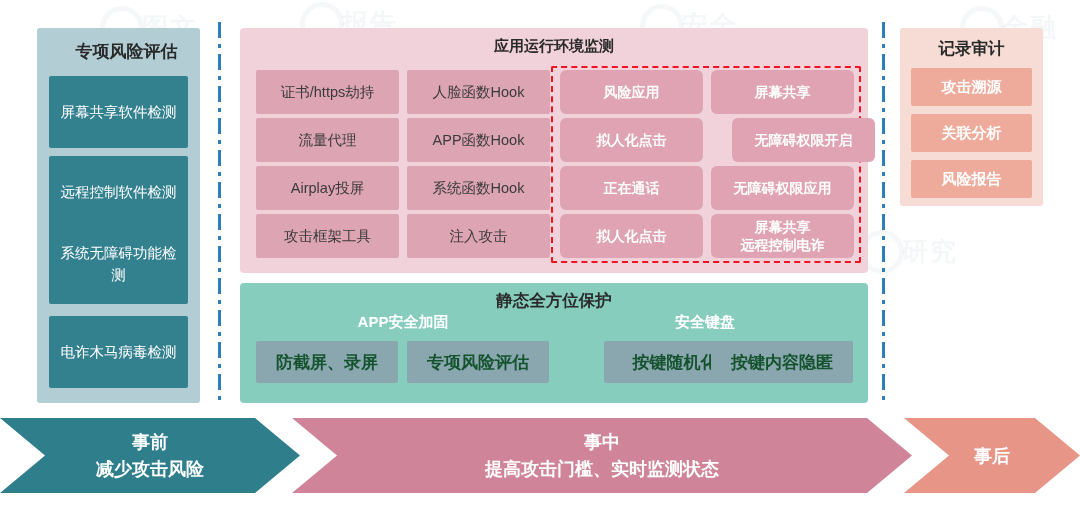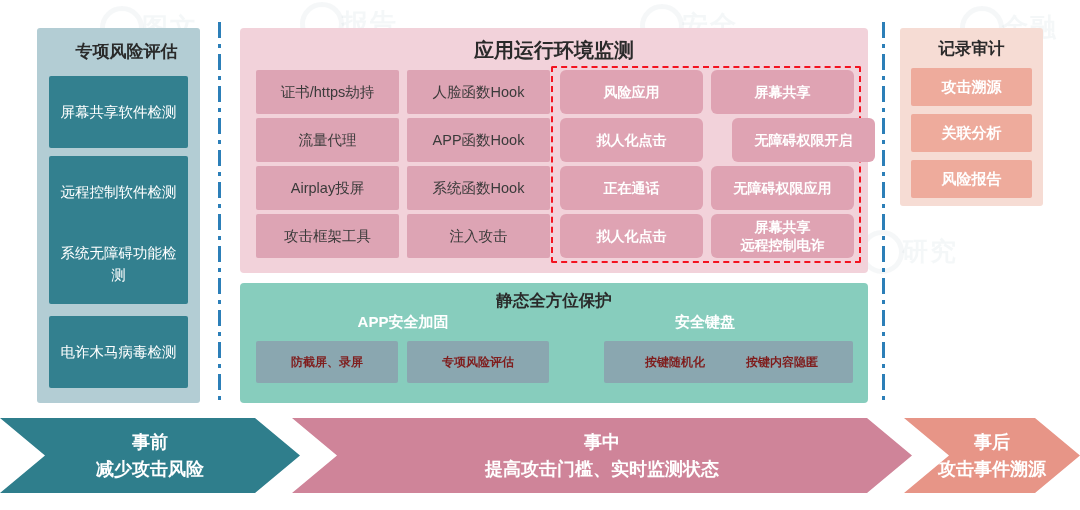--- a/index.html
+++ b/index.html
@@ -39,21 +39,21 @@
     padding:0 6px;box-sizing:border-box;
   }
 
   
   .pink-panel{
     position:absolute;left:240px;top:28px;width:628px;height:245px;
     background:#f2d2da;border-radius:4px;
   }
   .pink-title{
     position:absolute;left:0;top:9px;width:100%;text-align:center;
-    font-size:20px;font-weight:bold;color:#2a2a2a;
+    font-size:15px;font-weight:bold;color:#2a2a2a;
   }
   .pbox{
     position:absolute;width:143px;height:44px;border-radius:2px;
     display:flex;align-items:center;justify-content:center;
     text-align:center;line-height:19px;box-sizing:border-box;padding:0 4px;
   }
   .pbox.plain{background:#dda4b4;color:#3a3a3a;font-size:14.5px;}
   .pbox.strong{background:#dfa3b3;color:#ffffff;font-size:14px;font-weight:bold;border-radius:6px;}
   .dashed-red{
     position:absolute;left:311px;top:38px;width:310px;height:197px;
@@ -70,21 +70,21 @@
     font-size:16.5px;font-weight:bold;color:#2a2a2a;
   }
   .green-sub{
     position:absolute;top:30px;font-size:15px;font-weight:bold;color:#ffffff;
     text-align:center;
   }
   .gbox{
     position:absolute;top:58px;width:142px;height:42px;
     background:#8aa7b0;border-radius:2px;
     display:flex;align-items:center;justify-content:center;
-    color:#7f1d1d;font-size:12px;font-weight:bold;text-align:center;
+    color:#14532d;font-size:17px;font-weight:bold;text-align:center;
   }
 
   
   .right-panel{
     position:absolute;left:900px;top:28px;width:143px;height:178px;
     background:#f6dcd4;border-radius:3px;
   }
   .right-title{
     position:absolute;left:0;top:10px;width:100%;text-align:center;
     font-size:16.5px;font-weight:bold;color:#2a2a2a;
@@ -299,17 +299,16 @@
     <div class="arrow ar-pre">
       <div class="a1">事前</div>
       <div class="a2">减少攻击风险</div>
     </div>
     <div class="arrow ar-mid">
       <div class="a1">事中</div>
       <div class="a2">提高攻击门槛、实时监测状态</div>
     </div>
     <div class="arrow ar-post">
       <div class="a1">事后</div>
-      <div class="a2">攻击事件溯源</div>
     </div>
   </div>
 
 </div>
 
 </body></html>

